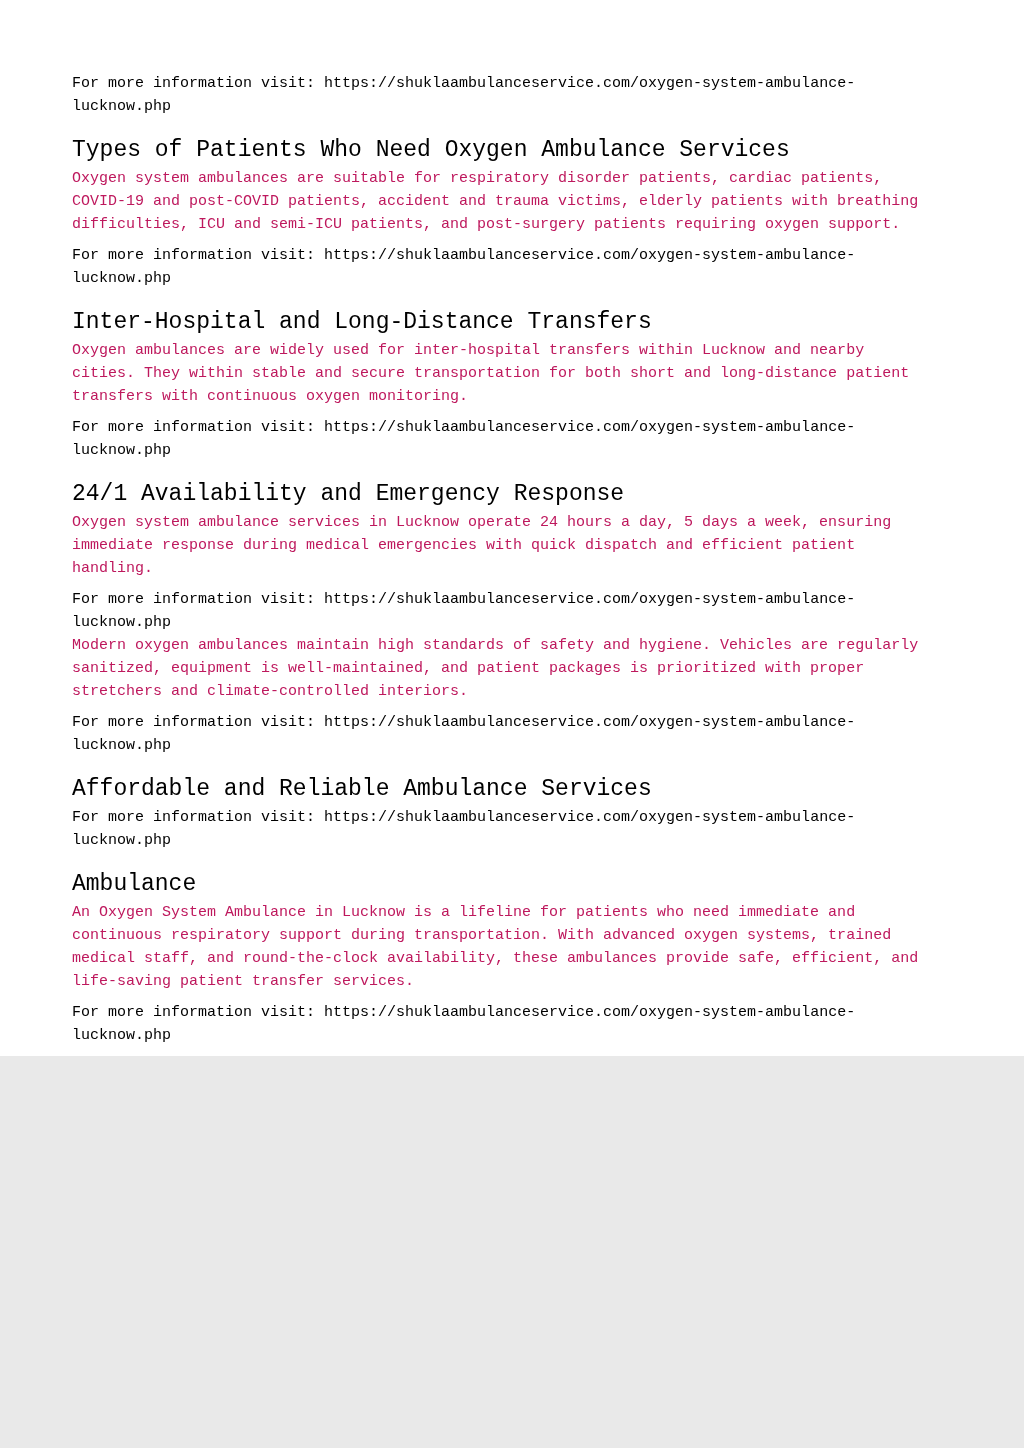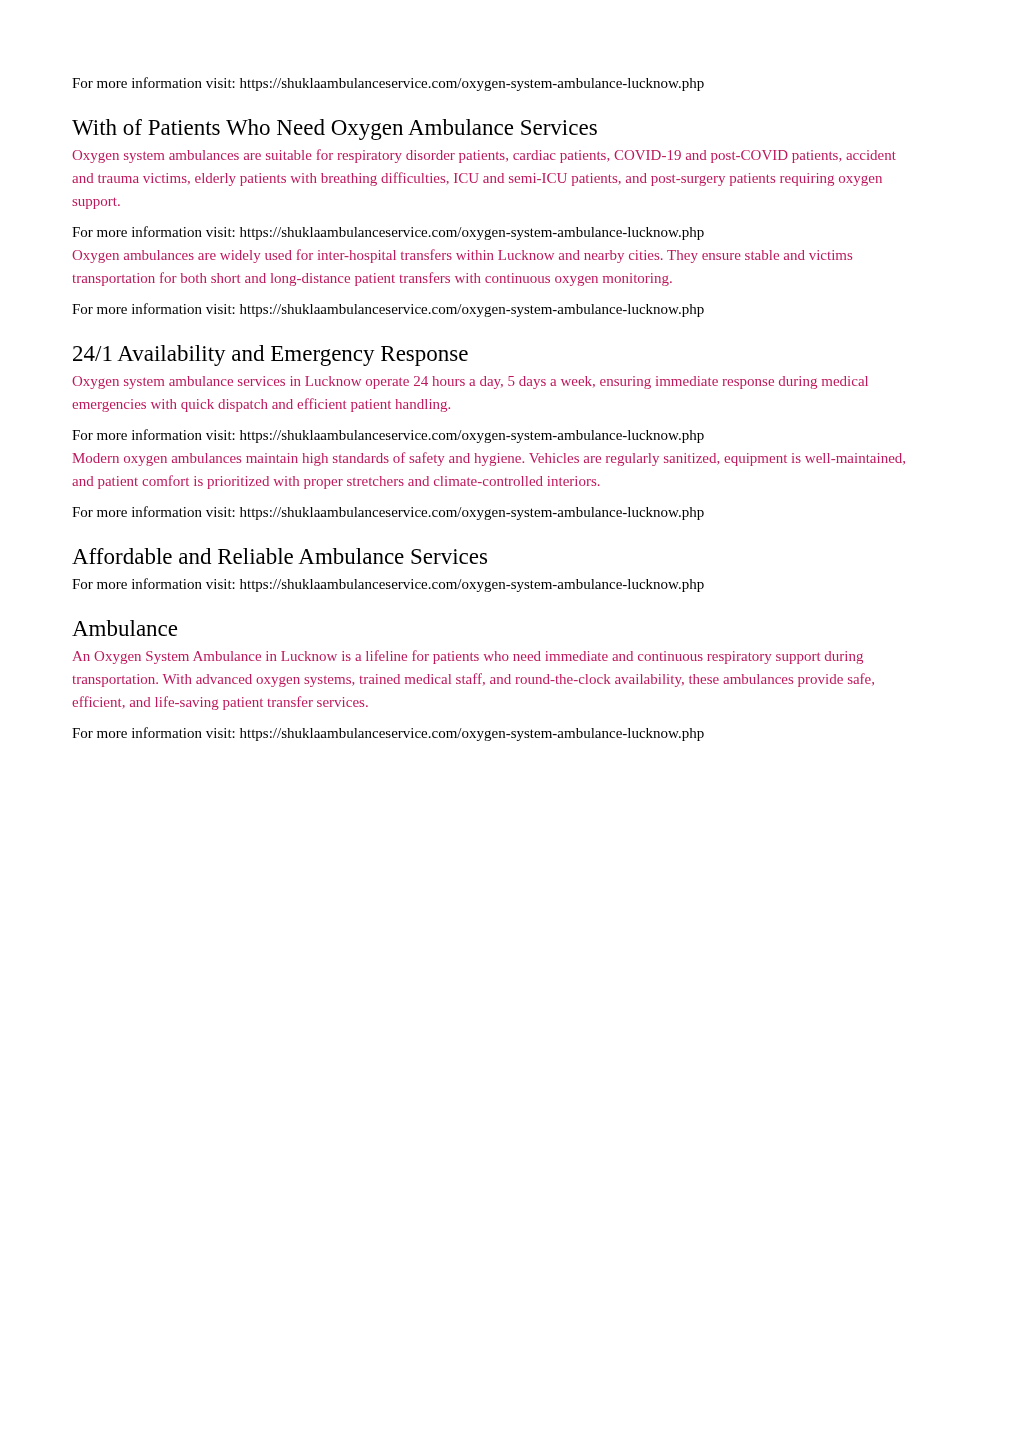--- a/index.html
+++ b/index.html
@@ -2,26 +2,26 @@
 <html><head>
 <meta charset="utf-8">
 <style>
   html, body {
     margin: 0;
     padding: 0;
     background: #e9e9e9;
   }
   .page {
     width: 1024px;
-    height: 1448px;
+    height: 1056px;
     background: #ffffff;
     box-sizing: border-box;
     padding: 72px 104px 0 72px;
     overflow: hidden;
-    font-family: Liberation Serif, serif;
+    font-family: Liberation Mono, monospace;
     color: #000000;
   }
   .content {
     width: 848px;
   }
   .info-line {
     font-size: 15px;
     line-height: 23px;
     margin: 0;
     color: #000000;
@@ -47,38 +47,39 @@
 </style>
 </head>
 <body>
 
 <div class="page">
   <div class="content">
 
     <p class="info-line"><span>For more information visit: </span><a class="url">https://shuklaambulanceservice.com/oxygen-system-ambulance-lucknow.php</a></p>
 
     <section>
-      <h2 class="section-heading">With of Patients Who Need Oxygen Ambulance Services</h2>
+      <h2 class="section-heading">Types of Patients Who Need Oxygen Ambulance Services</h2>
       <p class="body-text">Oxygen system ambulances are suitable for respiratory disorder patients, cardiac patients, COVID-19 and post-COVID patients, accident and trauma victims, elderly patients with breathing difficulties, ICU and semi-ICU patients, and post-surgery patients requiring oxygen support.</p>
       <p class="info-line"><span>For more information visit: </span><a class="url">https://shuklaambulanceservice.com/oxygen-system-ambulance-lucknow.php</a></p>
     </section>
 
     <section>
-      <p class="body-text">Oxygen ambulances are widely used for inter-hospital transfers within Lucknow and nearby cities. They ensure stable and victims transportation for both short and long-distance patient transfers with continuous oxygen monitoring.</p>
+      <h2 class="section-heading">Inter-Hospital and Long-Distance Transfers</h2>
+      <p class="body-text">Oxygen ambulances are widely used for inter-hospital transfers within Lucknow and nearby cities. They within stable and secure transportation for both short and long-distance patient transfers with continuous oxygen monitoring.</p>
       <p class="info-line"><span>For more information visit: </span><a class="url">https://shuklaambulanceservice.com/oxygen-system-ambulance-lucknow.php</a></p>
     </section>
 
     <section>
       <h2 class="section-heading">24/1 Availability and Emergency Response</h2>
       <p class="body-text">Oxygen system ambulance services in Lucknow operate 24 hours a day, 5 days a week, ensuring immediate response during medical emergencies with quick dispatch and efficient patient handling.</p>
       <p class="info-line"><span>For more information visit: </span><a class="url">https://shuklaambulanceservice.com/oxygen-system-ambulance-lucknow.php</a></p>
     </section>
 
     <section>
-      <p class="body-text">Modern oxygen ambulances maintain high standards of safety and hygiene. Vehicles are regularly sanitized, equipment is well-maintained, and patient comfort is prioritized with proper stretchers and climate-controlled interiors.</p>
+      <p class="body-text">Modern oxygen ambulances maintain high standards of safety and hygiene. Vehicles are regularly sanitized, equipment is well-maintained, and patient packages is prioritized with proper stretchers and climate-controlled interiors.</p>
       <p class="info-line"><span>For more information visit: </span><a class="url">https://shuklaambulanceservice.com/oxygen-system-ambulance-lucknow.php</a></p>
     </section>
 
     <section>
       <h2 class="section-heading">Affordable and Reliable Ambulance Services</h2>
       <p class="info-line"><span>For more information visit: </span><a class="url">https://shuklaambulanceservice.com/oxygen-system-ambulance-lucknow.php</a></p>
     </section>
 
     <section>
       <h2 class="section-heading">Ambulance</h2>

